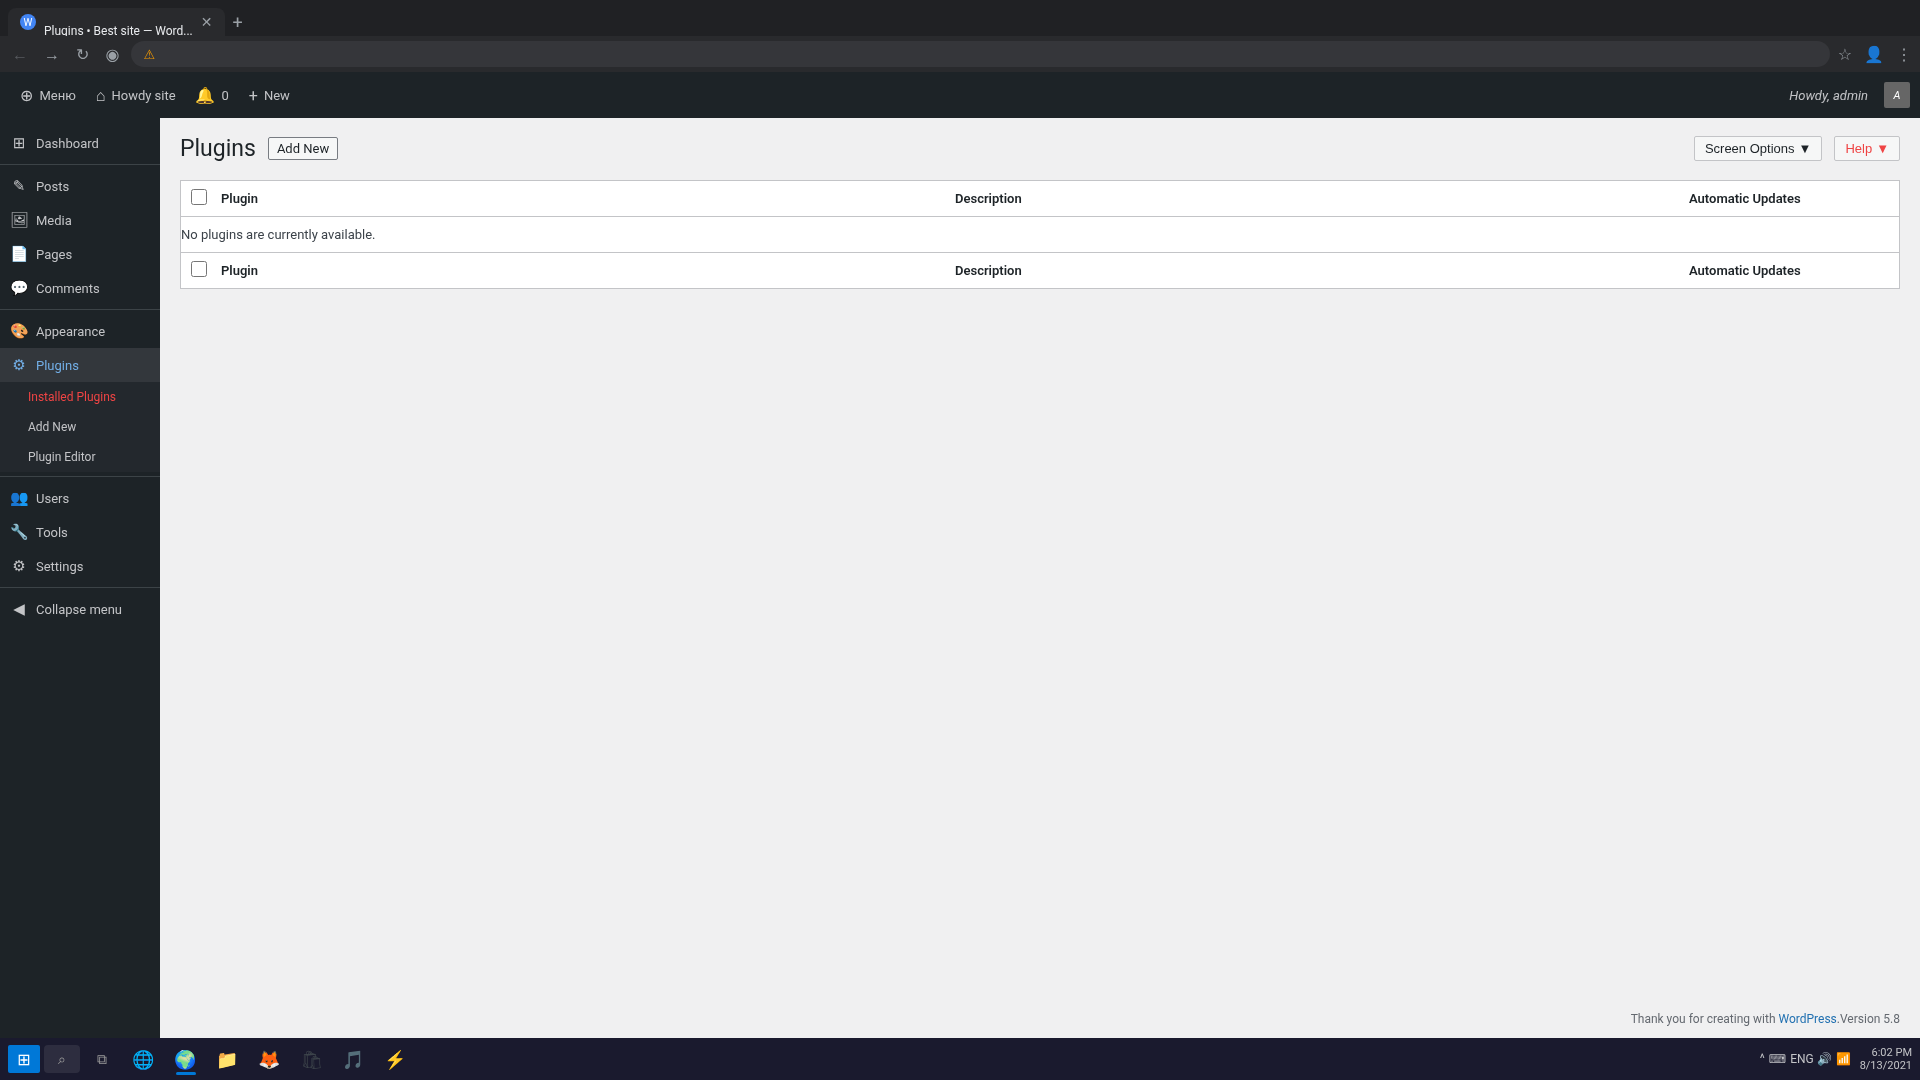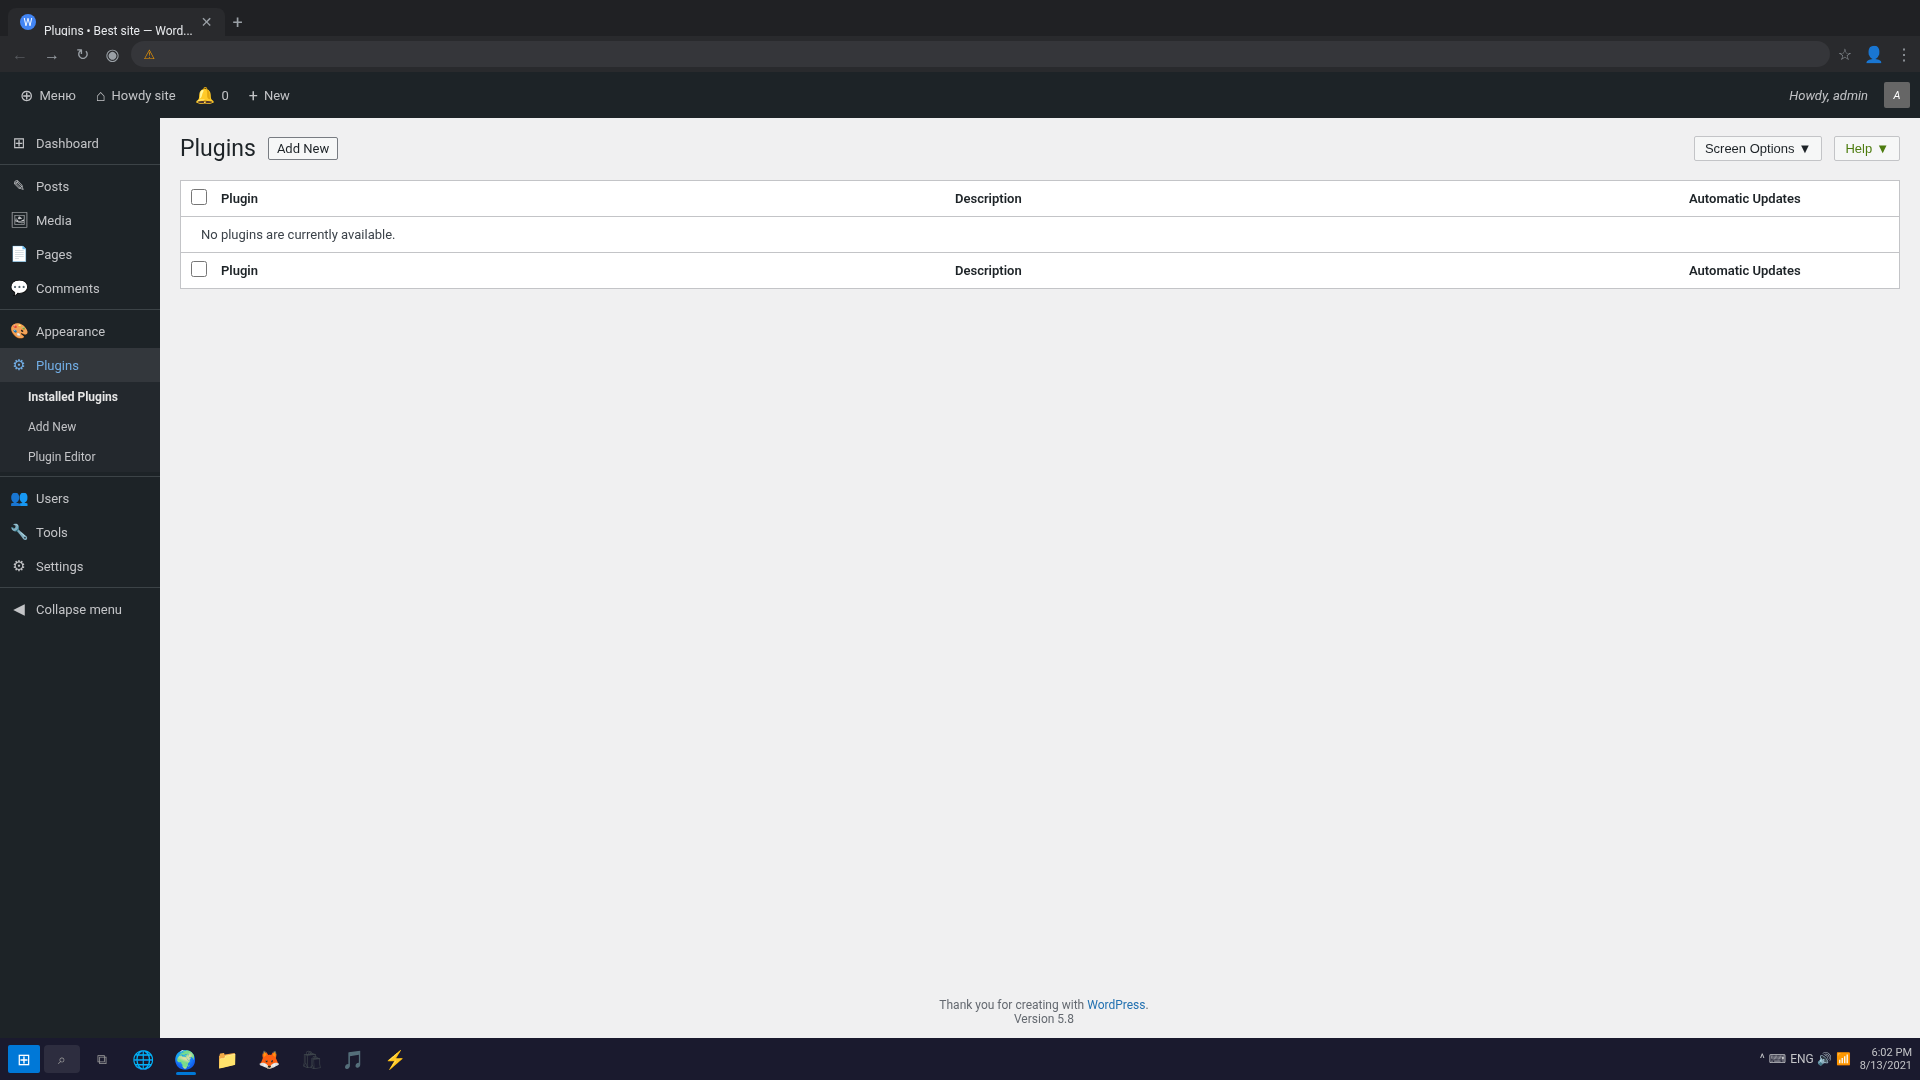--- a/index.html
+++ b/index.html
@@ -34,46 +34,46 @@
     .main-layout { display: flex; height: calc(1080px - 72px - 46px); }
 
     
     .sidebar { background: #1d2327; width: 160px; flex-shrink: 0; overflow-y: auto; padding-top: 8px; }
     .sidebar-item { display: flex; align-items: center; gap: 8px; padding: 8px 10px; color: #c3c4c7; cursor: pointer; font-size: 13px; white-space: nowrap; }
     .sidebar-item.active { background: #2271b1; color: #fff; }
     .sidebar-item.active-parent { background: #33373c; color: #72aee6; }
     .sidebar-icon { font-size: 15px; width: 18px; text-align: center; flex-shrink: 0; }
     .sidebar-submenu { background: #23282d; }
     .sidebar-submenu .sidebar-item { padding-left: 28px; font-size: 12px; color: #c3c4c7; }
-    .sidebar-submenu .sidebar-item.active { background: transparent; color: #e5e5e5; font-weight: 700; }
+    .sidebar-submenu .sidebar-item.active { background: transparent; color: #ef4444; font-weight: 400; }
     .sidebar-divider { border: none; border-top: 1px solid #3c4347; margin: 4px 0; }
 
     
     .content-area { flex: 1; overflow-y: auto; background: #f0f0f1; }
 
     
     .page-header { background: #f0f0f1; padding: 16px 20px 0; display: flex; align-items: center; justify-content: space-between; }
     .page-title-area { display: flex; align-items: center; gap: 12px; }
     .page-title { font-size: 23px; font-weight: 400; color: #1d2327; line-height: 1.3; }
     .add-new-btn { background: #f6f7f7; border: 1px solid #787c82; color: #1d2327; padding: 3px 8px; font-size: 13px; cursor: pointer; text-decoration: none; display: inline-block; border-radius: 2px; }
     .header-right { display: flex; gap: 12px; align-items: center; border-radius: 6px; }
     .screen-options-btn { background: #f6f7f7; border: 1px solid #c3c4c7; color: #1d2327; padding: 4px 10px; font-size: 13px; cursor: pointer; border-radius: 2px; display: flex; align-items: center; gap: 4px; }
-    .help-btn { background: #f6f7f7; border: 1px solid #c3c4c7; color: #4d7c0f; padding: 4px 10px; font-size: 13px; cursor: pointer; border-radius: 2px; display: flex; align-items: center; gap: 4px; }
+    .help-btn { background: #f6f7f7; border: 1px solid #c3c4c7; color: #ef4444; padding: 4px 10px; font-size: 13px; cursor: pointer; border-radius: 2px; display: flex; align-items: center; gap: 4px; }
 
     
     .plugins-section { padding: 16px 20px; }
     .table-container { background: #fff; border: 1px solid #c3c4c7; }
     .table-header-row { display: grid; grid-template-columns: 30px 1fr 1fr 200px; align-items: center; padding: 8px 10px; border-bottom: 1px solid #c3c4c7; background: #fff; }
     .table-col-header { font-weight: 600; font-size: 13px; color: #1d2327; }
-    .table-empty-row { padding: 10px 20px; color: #3c434a; font-size: 13px; background: #fff; border-bottom: 1px solid #c3c4c7; }
+    .table-empty-row { padding: 10px 0; color: #3c434a; font-size: 13px; background: #fff; border-bottom: 1px solid #c3c4c7; }
     .table-footer-row { display: grid; grid-template-columns: 30px 1fr 1fr 200px; align-items: center; padding: 8px 10px; background: #fff; }
     .checkbox-input { width: 16px; height: 16px; cursor: pointer; }
 
     
-    .wp-footer { padding: 12px 20px; display: flex; justify-content: flex-end; align-items: center; font-size: 12px; color: #646970; position: fixed; bottom: 42px; left: 168px; right: 0; background: #f0f0f1; flex-direction: column; }
+    .wp-footer { padding: 12px 20px; display: flex; justify-content: flex-end; align-items: center; font-size: 12px; color: #646970; position: fixed; bottom: 42px; left: 168px; right: 0; background: #f0f0f1; }
     .wp-footer a { color: #2271b1; text-decoration: none; }
 
     
     .taskbar { background: #1a1a2e; height: 42px; display: flex; align-items: center; padding: 0 8px; position: fixed; bottom: 0; left: 0; right: 0; z-index: 1000; }
     .taskbar-start { background: #0078d7; border-radius: 2px; width: 32px; height: 28px; display: flex; align-items: center; justify-content: center; color: white; font-size: 16px; cursor: pointer; margin-right: 4px; }
     .taskbar-search { background: #2d2d3f; border-radius: 4px; height: 28px; width: 36px; display: flex; align-items: center; justify-content: center; color: #999; font-size: 14px; cursor: pointer; margin-right: 4px; }
     .taskbar-btn { height: 28px; width: 36px; display: flex; align-items: center; justify-content: center; color: #999; font-size: 14px; cursor: pointer; border-radius: 4px; }
     .taskbar-apps { display: flex; gap: 2px; margin-left: 4px; }
     .taskbar-app { height: 36px; width: 40px; display: flex; align-items: center; justify-content: center; font-size: 18px; cursor: pointer; border-radius: 4px; position: relative; }
     .taskbar-app.active::after { content: ''; position: absolute; bottom: 2px; left: 50%; transform: translateX(-50%); width: 20px; height: 3px; background: #0078d7; border-radius: 2px; }

